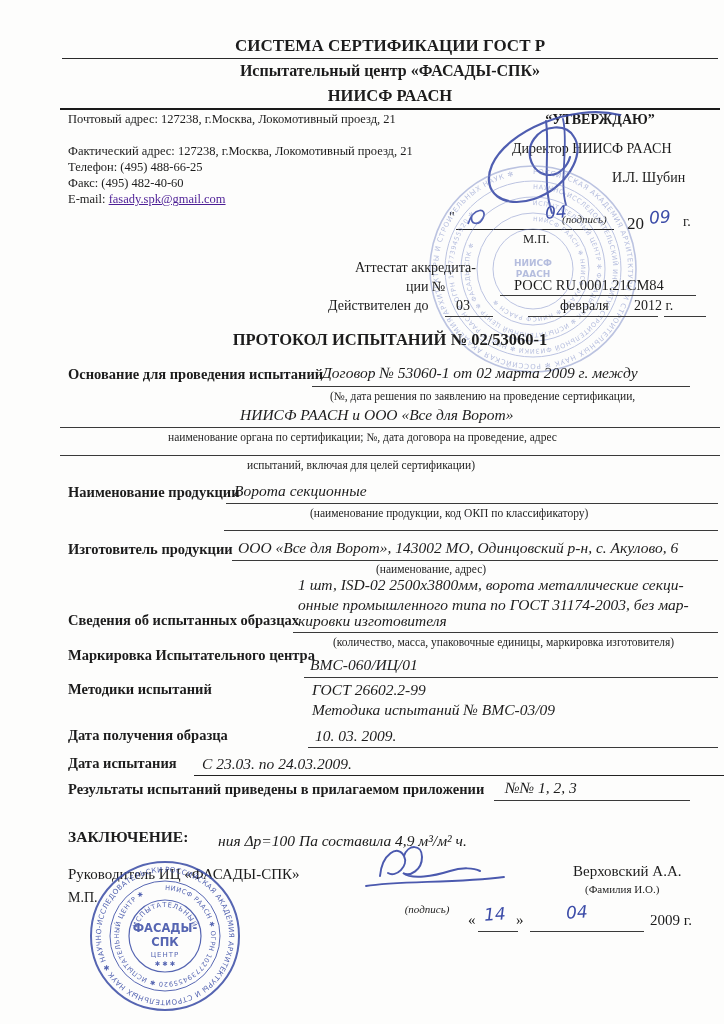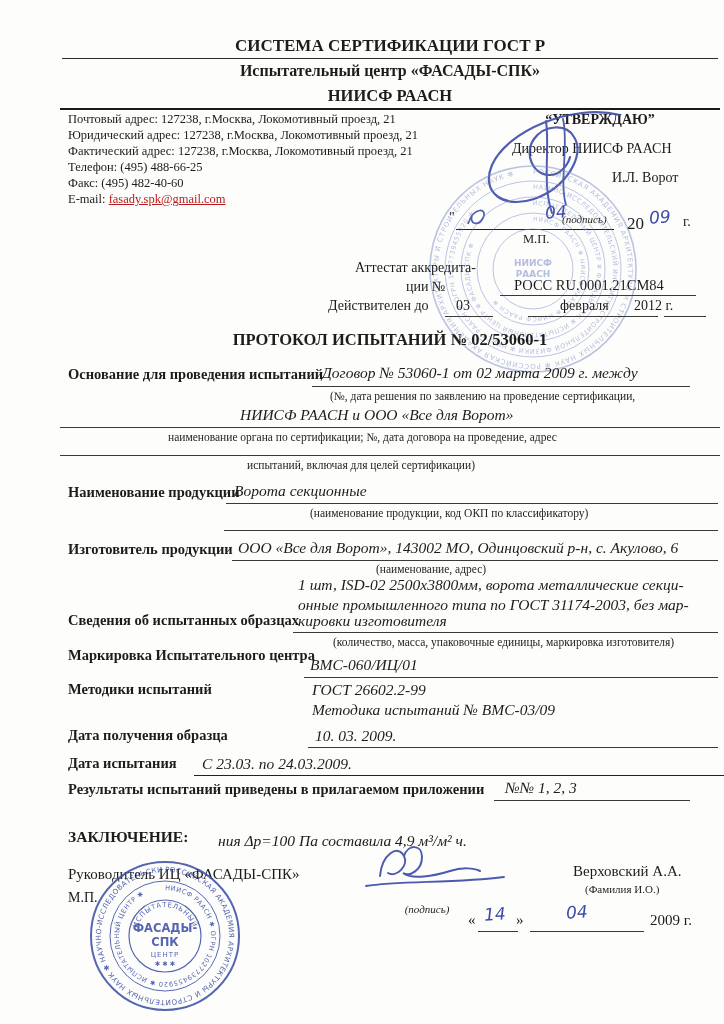--- a/index.html
+++ b/index.html
@@ -12,48 +12,47 @@
   .lbl{font-size:14.5px;font-weight:bold;}
   .val{font-size:15.5px;font-style:italic;}
   .hint{font-size:11.5px;color:#242424;}
   .small{font-size:12.5px;}
   .line{position:absolute;border-top:1.2px solid #3a3a3a;height:0;}
   .line2{position:absolute;border-top:1.8px solid #222;height:0;}
   .rule{position:absolute;border-top:1.6px solid #2a2a2a;height:0;}
   .rule-thick{position:absolute;border-top:2.6px solid #1a1a1a;height:0;}
   .hand{font-family:"DejaVu Sans",sans-serif;font-style:italic;color:#3c4ca8;
         transform:rotate(-4deg);font-size:17px;}
-  .link{color:#b91c1c;text-decoration:underline;}
+  .link{color:#4c1d95;text-decoration:underline;}
   svg{position:absolute;}
   svg text{font-family:"DejaVu Sans",sans-serif;}
 </style>
 </head>
 <body>
 
 <div class="page">
 
   <div class="abs b ctr" style="left:60px;top:36px;width:660px;font-size:17px;">СИСТЕМА СЕРТИФИКАЦИИ ГОСТ Р</div>
   <div class="rule" style="left:62px;top:58px;width:656px;"></div>
   <div class="abs b ctr" style="left:60px;top:62px;width:660px;font-size:16px;">Испытательный центр «ФАСАДЫ-СПК»</div>
   <div class="abs b ctr" style="left:60px;top:86px;width:660px;font-size:16.5px;">НИИСФ РААСН</div>
   <div class="rule-thick" style="left:60px;top:108px;width:660px;"></div>
 
   <div class="abs small" style="left:68px;top:112px;">Почтовый адрес: 127238, г.Москва, Локомотивный проезд, 21</div>
-  <div class="abs small" style="left:68px;top:128px;">Юридический адрес: 127238, г.Москва, Локомотивный проезд, 21</div>
   <div class="abs small" style="left:68px;top:144px;">Фактический адрес: 127238, г.Москва, Локомотивный проезд, 21</div>
   <div class="abs small" style="left:68px;top:160px;">Телефон: (495) 488-66-25</div>
   <div class="abs small" style="left:68px;top:176px;">Факс: (495) 482-40-60</div>
   <div class="abs small" style="left:68px;top:192px;">
     <span>E-mail:</span>
     <a href="#" class="link">fasady.spk@gmail.com</a>
   </div>
 
   <div class="abs b ctr" style="left:520px;top:112px;width:160px;font-size:14px;">“УТВЕРЖДАЮ”</div>
   <div class="abs" style="left:512px;top:141px;font-size:14px;">Директор НИИСФ РААСН</div>
-  <div class="abs" style="left:612px;top:170px;font-size:14px;">И.Л. Ворот</div>
+  <div class="abs" style="left:612px;top:170px;font-size:14px;">И.Л. Шубин</div>
   <div class="abs i" style="left:562px;top:194px;font-size:11px;">(подпись)</div>
 
   <svg style="left:462px;top:103px;" width="185" height="115" viewBox="0 0 185 115">
     <g fill="none" stroke="#3c4ca8" stroke-width="2.2" stroke-linecap="round" opacity="0.9">
       <path d="M158,12 C110,0 45,28 30,62 C18,90 42,106 72,96 C104,85 124,52 112,34 C104,20 82,22 72,36 C62,50 70,72 88,72 C98,72 106,62 108,54"></path>
       <path d="M84,18 C88,45 80,82 90,110" stroke-width="2"></path>
       <path d="M101,16 C107,42 97,78 104,102" stroke-width="1.8"></path>
     </g>
   </svg>
 

